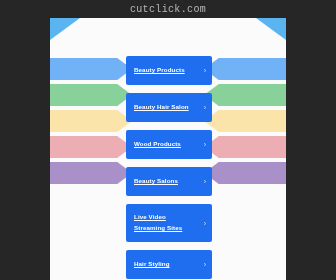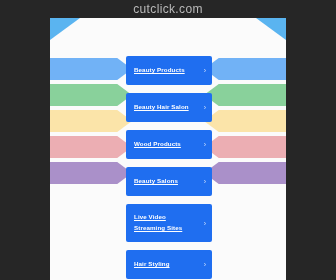--- a/index.html
+++ b/index.html
@@ -12,23 +12,23 @@
   #browser-header {
     height:18px;
     width:336px;
     background:#262626;
     display:flex;
     align-items:center;
     justify-content:center;
   }
   #site-title {
     color:#b9b9b9;
-    font-size:12px;
+    font-size:10px;
     letter-spacing:0.35px;
-    font-family:Liberation Sans, sans-serif;
+    font-family:Liberation Mono, monospace;
   }
   #page-card {
     position:absolute;
     left:50px; top:18px;
     width:236px; height:262px;
     background:#fbfbfb;
     overflow:hidden;
   }
   .ribbon-stack {
     position:absolute;

